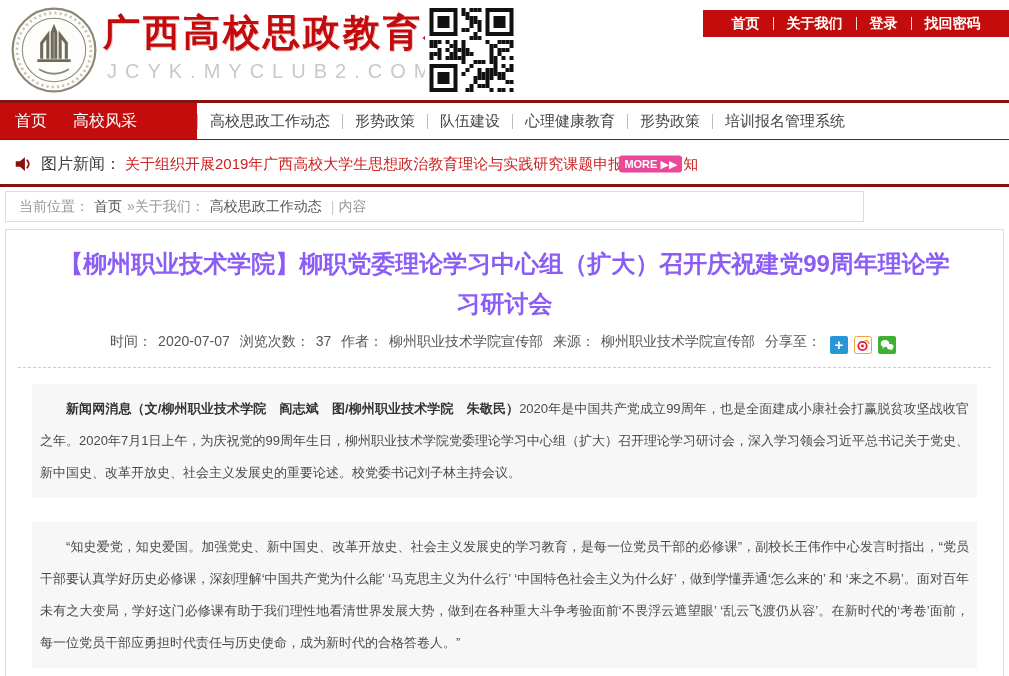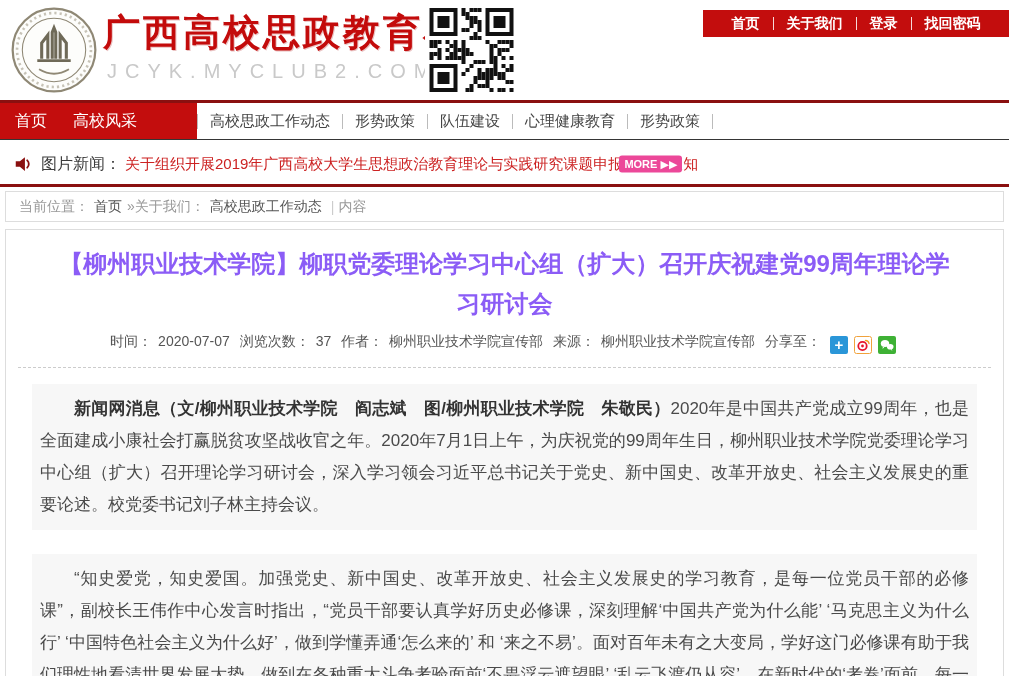--- a/index.html
+++ b/index.html
@@ -45,39 +45,39 @@
   .more-badge { position:absolute; right:16px; top:50%; transform:translateY(-50%); background:#ec4899; color:#fff;
     font-size:11px; font-weight:bold; padding:2px 5px; border-radius:3px; cursor:pointer; white-space:nowrap; letter-spacing:0; }
   .search-box { position:absolute; right:58px; top:151px; width:290px; height:28px; }
   .search-box input { width:100%; height:100%; border:1px solid #ccc; border-radius:4px; padding:0 10px;
     font-size:14px; color:#444; background:#fdfdfd; outline:none; }
   .search-box input::placeholder { color:#999; }
   .search-btn { position:absolute; right:24px; top:152px; width:27px; height:27px; background:#b30d0d;
     border:none; border-radius:3px; cursor:pointer; display:flex; align-items:center; justify-content:center; padding:0; }
 
   
-  .crumb { position:absolute; left:5px; top:191px; width:999px; height:31px; border:1px solid #ddd; background:#fff;
+  .crumb { position:absolute; left:5px; top:191px; width:859px; height:31px; border:1px solid #ddd; background:#fff;
     display:flex; align-items:center; padding-left:13px; font-size:14px; }
   .crumb .dim { color:#999; white-space:nowrap; }
   .crumb a { color:#555; text-decoration:none; cursor:pointer; margin:0 5px; white-space:nowrap; }
   .crumb .pipe { color:#ccc; margin:0 4px; }
 
   
   .content { position:absolute; left:5px; top:229px; width:999px; height:460px; border:1px solid #ddd; background:#fff; overflow:hidden; }
   .article-title { margin:14px auto 0; max-width:905px; text-align:center; font-size:24px; font-weight:bold;
     color:#8b5cf6; line-height:40px; }
   .meta { margin-top:9px; text-align:center; font-size:14px; color:#555; }
   .meta span { margin:0 3px; }
   .share-icons { display:inline-flex; vertical-align:-4px; margin-left:2px; }
   .sicon { width:18px; height:18px; margin-left:4px; border-radius:2px; cursor:pointer; display:flex;
     align-items:center; justify-content:center; }
   .sicon-plus { background:#2a96d8; color:#fff; font-size:15px; font-weight:bold; line-height:1; }
   .sicon svg { display:block; }
   .dashed { margin:13px 12px 0; border-bottom:1px dashed #ccc; height:0; }
-  .para { margin:16px 26px 0; background:#f7f7f7; padding:9px 8px; font-size:17px; line-height:32px;
+  .para { margin:16px 26px 0; background:#f7f7f7; padding:9px 8px; font-size:13px; line-height:32px;
     color:#4a4a4a; text-indent:2em; text-align:justify; }
   .para.second { margin-top:24px; }
   .para b { color:#333; }
 </style>
 </head>
 <body>
 
 <div class="page">
 
   <div class="header">
@@ -246,20 +246,21 @@
       <a>高校思政工作动态</a>
       <i class="nv-sep"></i>
       <a>形势政策</a>
       <i class="nv-sep"></i>
       <a>队伍建设</a>
       <i class="nv-sep"></i>
       <a>心理健康教育</a>
       <i class="nv-sep"></i>
       <a>形势政策</a>
       <i class="nv-sep"></i>
+      <a>培训报名管理系统</a>
     </div>
   </div>
 
   <div class="annc">
     <svg class="speaker" viewBox="0 0 24 24">
       <path d="M3 9 v6 h4.5 l5.5 4.5 V4.5 L7.5 9 Z" fill="#8a1010"></path>
       <path d="M15.5 8 a5.5 5.5 0 0 1 0 8" stroke="#8a1010" stroke-width="2" fill="none" stroke-linecap="round"></path>
     </svg>
     <span class="annc-label">图片新闻：</span>
     <span class="annc-wrap">

